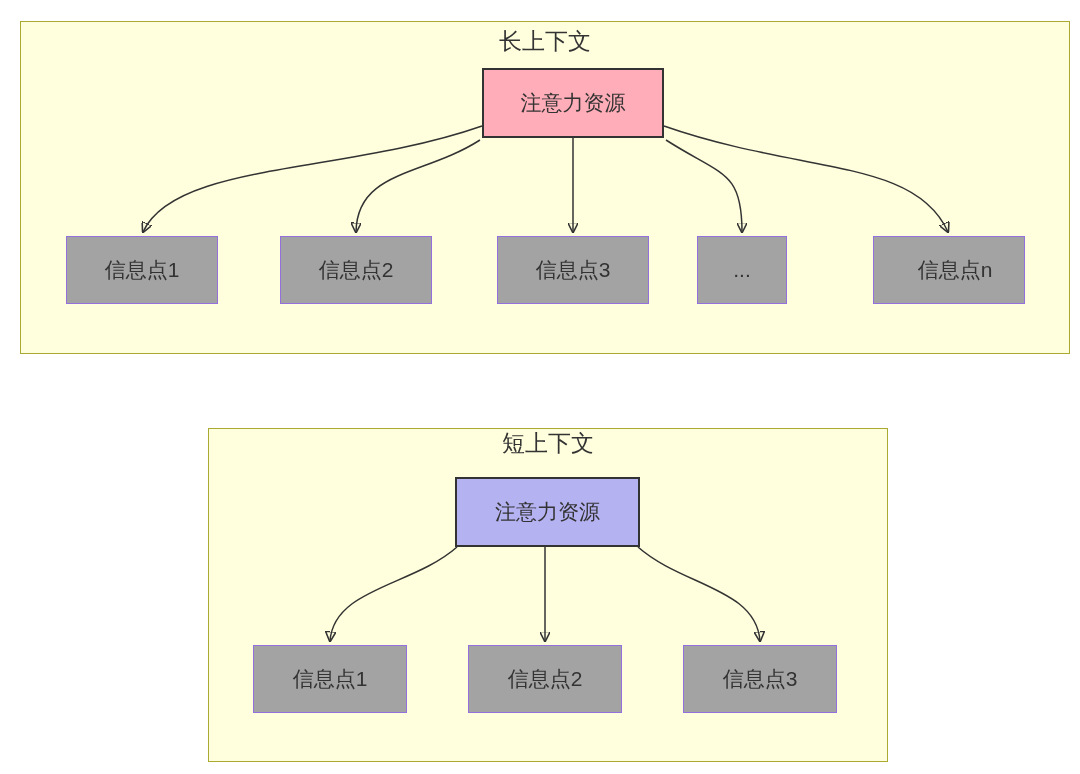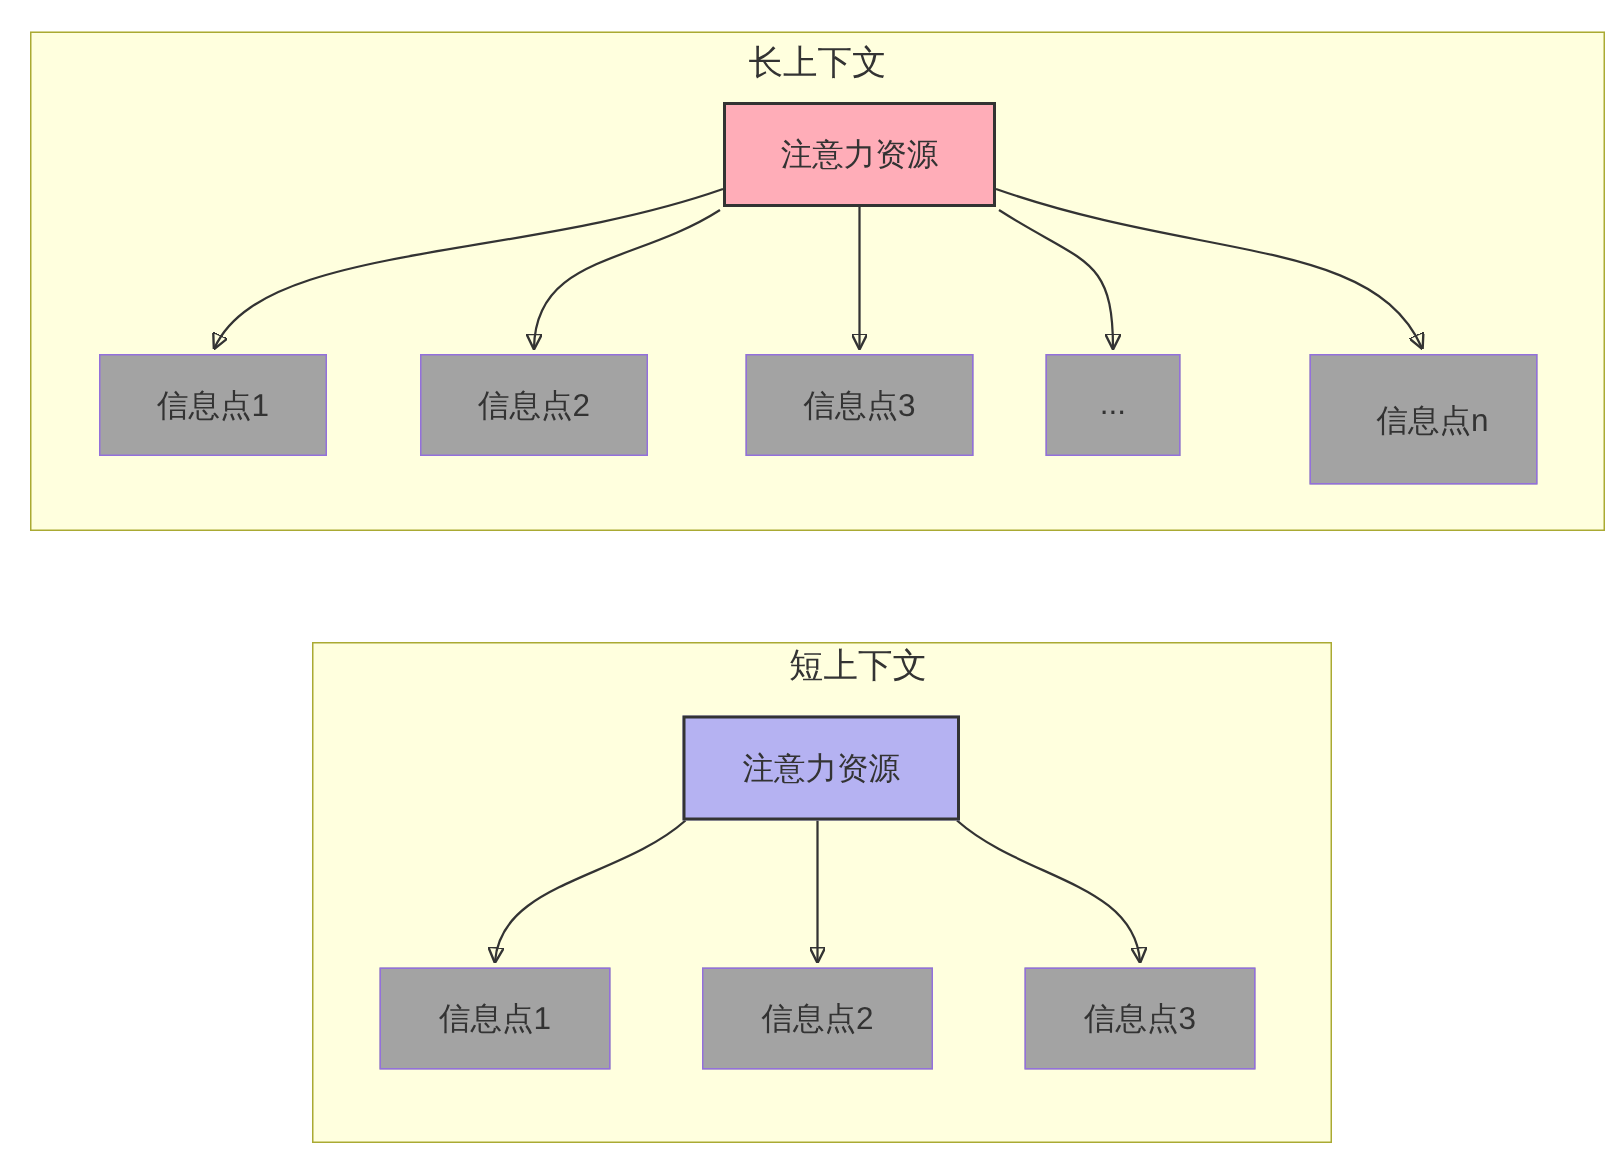--- a/index.html
+++ b/index.html
@@ -63,21 +63,21 @@
 </style>
 </head>
 <body>
 
 <div class="stage">
 
   <div class="cluster" style="left:20px; top:21px; width:1050px; height:333px;"></div>
   <div class="cluster-title" style="left:20px; top:30px; width:1050px;">长上下文</div>
 
   <div class="cluster" style="left:208px; top:428px; width:680px; height:334px;"></div>
-  <div class="cluster-title" style="left:208px; top:432px; width:680px;margin-left:24px;">短上下文</div>
+  <div class="cluster-title" style="left:208px; top:432px; width:680px;">短上下文</div>
 
   <svg class="edges" viewBox="0 0 1080 774">
     <defs>
       <marker id="arrow" viewBox="0 0 10 10" refX="9" refY="5" markerWidth="7" markerHeight="7" orient="auto">
         <path d="M 0 0 L 10 5 L 0 10 z" fill="#333333" stroke="none"></path>
       </marker>
     </defs>
 
     <path d="M 482 126 C 345 174, 175 162, 143 232" marker-end="url(#arrow)"></path>
     <path d="M 480 140 C 424 176, 357 170, 356 232" marker-end="url(#arrow)"></path>
@@ -89,21 +89,21 @@
     <path d="M 545 547 L 545 641" marker-end="url(#arrow)"></path>
     <path d="M 638 547 C 682 586, 756 588, 760 641" marker-end="url(#arrow)"></path>
   </svg>
 
   <div class="node attention-node attention-long" style="left:482px; top:68px; width:182px; height:70px;">注意力资源</div>
 
   <div class="node info-node" style="left:66px; top:236px; width:152px; height:68px;">信息点1</div>
   <div class="node info-node" style="left:280px; top:236px; width:152px; height:68px;">信息点2</div>
   <div class="node info-node" style="left:497px; top:236px; width:152px; height:68px;">信息点3</div>
   <div class="node info-node" style="left:697px; top:236px; width:90px; height:68px;">...</div>
-  <div class="node info-node" style="left:873px; top:236px; width:152px; height:87px;padding-left:12px;">信息点n</div>
+  <div class="node info-node" style="left:873px; top:236px; width:152px; height:68px;padding-left:12px;">信息点n</div>
 
   <div class="node attention-node attention-short" style="left:455px; top:477px; width:185px; height:70px;">注意力资源</div>
 
   <div class="node info-node" style="left:253px; top:645px; width:154px; height:68px;">信息点1</div>
   <div class="node info-node" style="left:468px; top:645px; width:154px; height:68px;">信息点2</div>
   <div class="node info-node" style="left:683px; top:645px; width:154px; height:68px;">信息点3</div>
 
 </div>
 
 </body></html>

